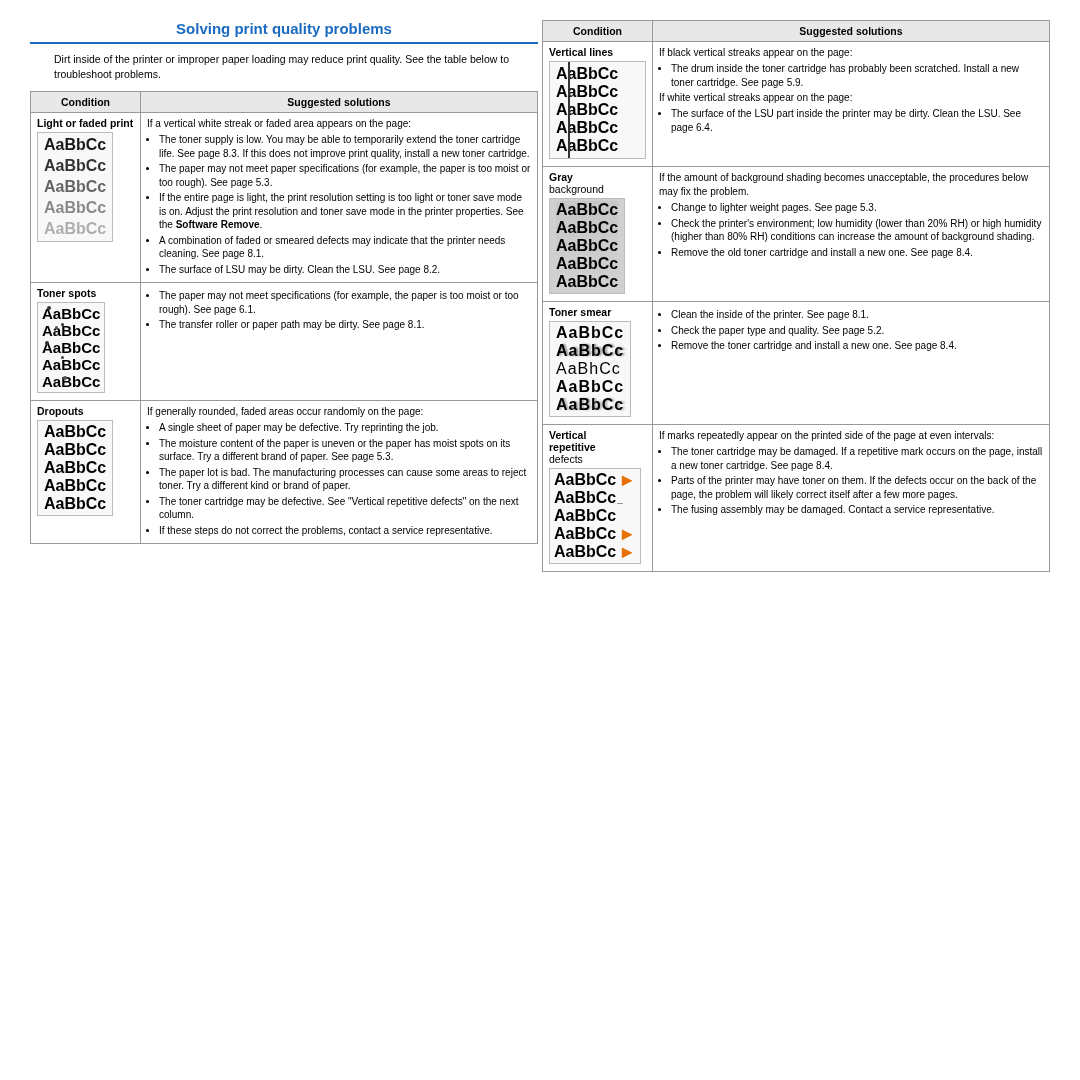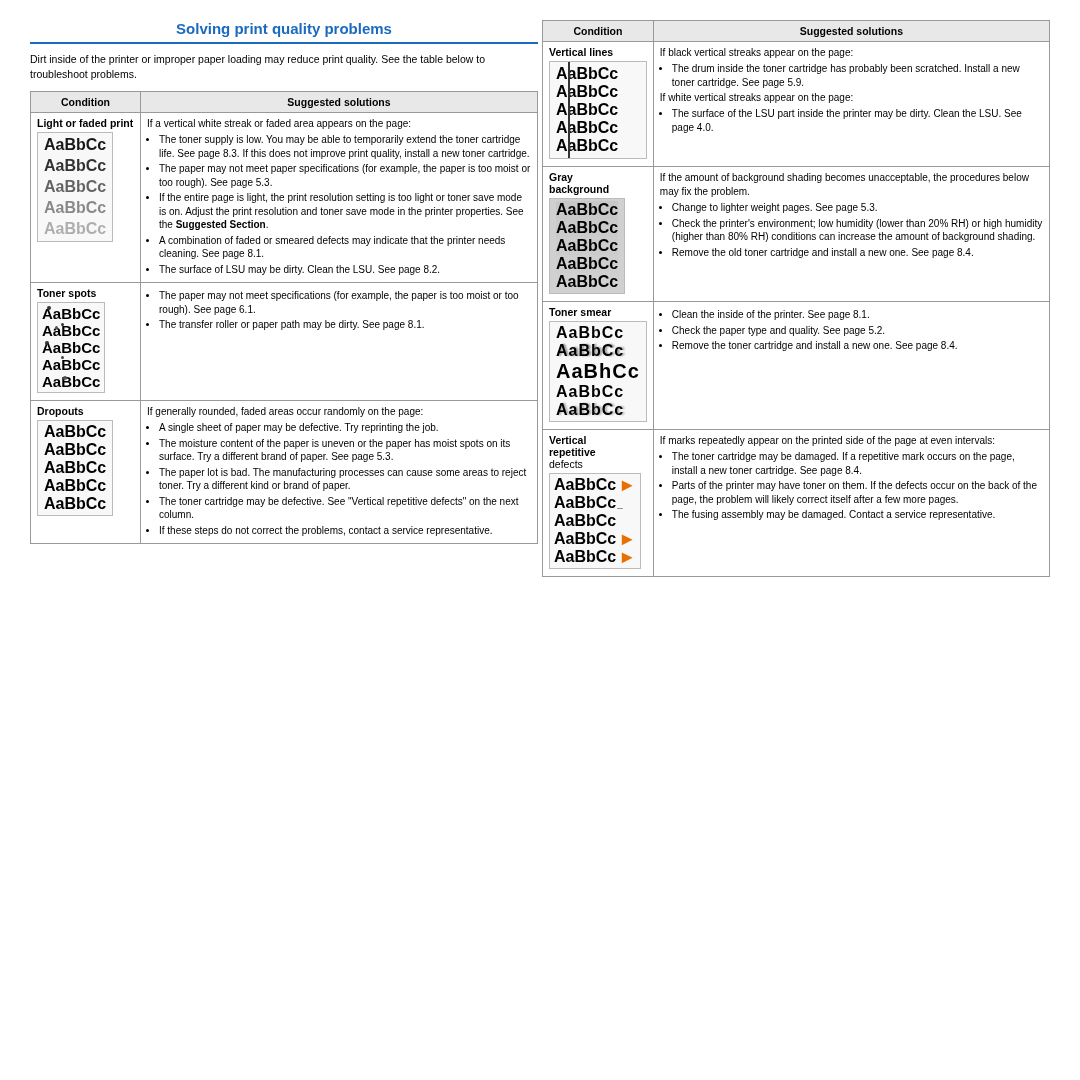--- a/index.html
+++ b/index.html
@@ -40,20 +40,21 @@
       font-weight: bold;
       color: #1a6abf;
       border-bottom: 2px solid #1a6abf;
       padding-bottom: 5px;
       margin-bottom: 8px;
     }
     .intro-text {
       font-size: 10.5px;
       margin-bottom: 10px;
       line-height: 1.4;
+      margin-left: 24px;
     }
     table {
       width: 100%;
       border-collapse: collapse;
       font-size: 10.5px;
     }
     th {
       background: #e8e8e8;
       border: 1px solid #999;
       padding: 4px 6px;
@@ -167,21 +168,21 @@
                 <div class="sample-line" style="font-size:16px;font-weight:bold;opacity:0.6;">AaBbCc</div>
                 <div class="sample-line" style="font-size:16px;font-weight:bold;opacity:0.45;">AaBbCc</div>
                 <div class="sample-line" style="font-size:16px;font-weight:bold;opacity:0.3;">AaBbCc</div>
               </div>
             </td>
             <td class="solution-cell">
               If a vertical white streak or faded area appears on the page:
               <ul>
                 <li>The toner supply is low. You may be able to temporarily extend the toner cartridge life. See page 8.3. If this does not improve print quality, install a new toner cartridge.</li>
                 <li>The paper may not meet paper specifications (for example, the paper is too moist or too rough). See page 5.3.</li>
-                <li>If the entire page is light, the print resolution setting is too light or toner save mode is on. Adjust the print resolution and toner save mode in the printer properties. See the <strong>Suggested Section</strong>.</li>
+                <li>If the entire page is light, the print resolution setting is too light or toner save mode is on. Adjust the print resolution and toner save mode in the printer properties. See the <strong>Software Remove</strong>.</li>
                 <li>A combination of faded or smeared defects may indicate that the printer needs cleaning. See page 8.1.</li>
                 <li>The surface of LSU may be dirty. Clean the LSU. See page 8.2.</li>
               </ul>
             </td>
           </tr>
 
           <tr>
             <td class="condition-cell">
               <span>Toner spots</span>
               <div class="sample-box" style="font-family:Arial;padding:2px 4px;">
@@ -263,28 +264,28 @@
                 <div style="font-size:16px;font-weight:bold;">AaBbCc</div>
               </div>
             </td>
             <td class="solution-cell">
               If black vertical streaks appear on the page:
               <ul>
                 <li>The drum inside the toner cartridge has probably been scratched. Install a new toner cartridge. See page 5.9.</li>
               </ul>
               If white vertical streaks appear on the page:
               <ul>
-                <li>The surface of the LSU part inside the printer may be dirty. Clean the LSU. See page 4.0.</li>
-              </ul>
-            </td>
-          </tr>
-
-          <tr>
-            <td class="condition-cell">
-              Gray<br><span style="font-weight:bold;">background</span>
+                <li>The surface of the LSU part inside the printer may be dirty. Clean the LSU. See page 6.4.</li>
+              </ul>
+            </td>
+          </tr>
+
+          <tr>
+            <td class="condition-cell">
+              Gray<br><span style="font-weight:normal;">background</span>
               <div class="sample-box sample-gray" style="background:#d0d0d0;">
                 <div style="font-size:16px;font-weight:bold;background:#c8c8c8;">AaBbCc</div>
                 <div style="font-size:16px;font-weight:bold;background:#cacaca;">AaBbCc</div>
                 <div style="font-size:16px;font-weight:bold;background:#cccccc;">AaBbCc</div>
                 <div style="font-size:16px;font-weight:bold;background:#cecece;">AaBbCc</div>
                 <div style="font-size:16px;font-weight:bold;background:#d0d0d0;">AaBbCc</div>
               </div>
             </td>
             <td class="solution-cell">
               If the amount of background shading becomes unacceptable, the procedures below may fix the problem.
@@ -295,21 +296,21 @@
               </ul>
             </td>
           </tr>
 
           <tr>
             <td class="condition-cell">
               <span>Toner smear</span>
               <div class="sample-box sample-smear">
                 <div style="font-size:16px;font-weight:bold;letter-spacing:1px;">AaBbCc</div>
                 <div style="font-size:16px;font-weight:bold;letter-spacing:1px;text-shadow:2px 0 2px rgba(0,0,0,0.4);">AaBbCc</div>
-                <div style="font-size:20px;font-weight:bold;letter-spacing:1px;">AaBhCc</div>
+                <div style="font-size:16px;font-weight:normal;letter-spacing:1px;">AaBhCc</div>
                 <div style="font-size:16px;font-weight:bold;letter-spacing:1px;">AaBbCc</div>
                 <div style="font-size:16px;font-weight:bold;letter-spacing:1px;text-shadow:2px 0 2px rgba(0,0,0,0.3);">AaBbCc</div>
               </div>
             </td>
             <td class="solution-cell">
               <ul>
                 <li>Clean the inside of the printer. See page 8.1.</li>
                 <li>Check the paper type and quality. See page 5.2.</li>
                 <li>Remove the toner cartridge and install a new one. See page 8.4.</li>
               </ul>

